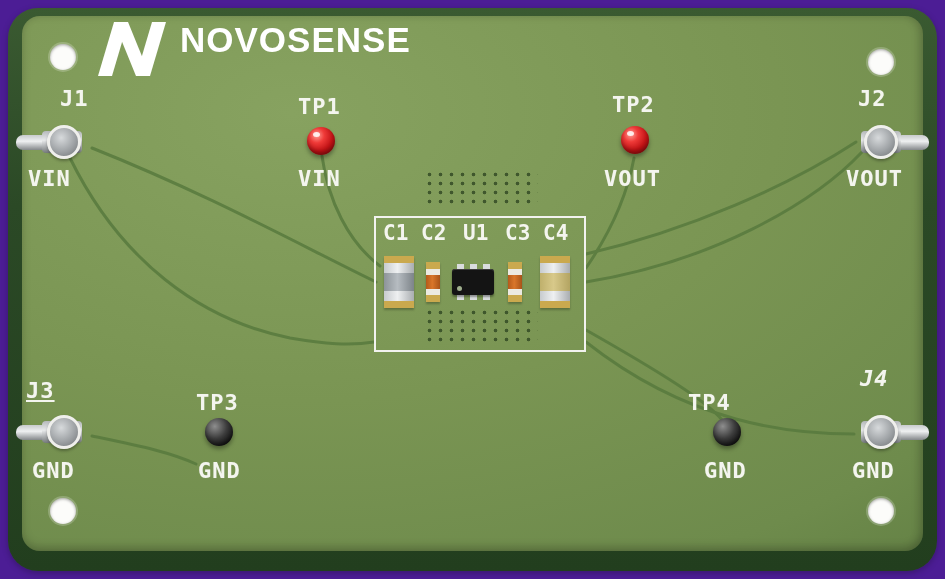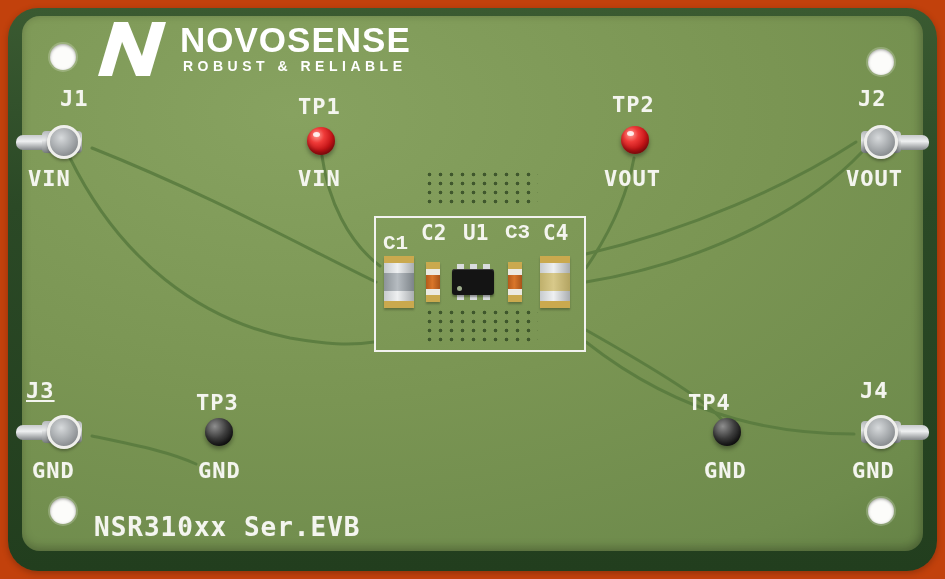--- a/index.html
+++ b/index.html
@@ -1,16 +1,16 @@
 <!DOCTYPE html>
 <html><head>
 <meta charset="utf-8">
 <style>
   html,body{margin:0;padding:0;background:#ffffff;}
-  .stage{position:relative;width:945px;height:579px;background:#c2410c;overflow:hidden;
+  .stage{position:relative;width:945px;height:579px;background:#4c1d95;overflow:hidden;
          font-family:"DejaVu Sans Mono", monospace;}
 
   
   .board{position:absolute;left:8px;top:8px;width:929px;height:563px;border-radius:30px;
          background:linear-gradient(180deg,#3a5a31 0%,#2b4926 35%,#223e1e 100%);
          box-shadow:0 2px 6px rgba(0,0,0,.25);}
   .surface{position:absolute;left:22px;top:16px;width:901px;height:535px;border-radius:18px;
          background:radial-gradient(120% 120% at 30% 18%, #87a260 0%, #7a9553 45%, #6e8b4c 78%, #5e7c41 100%);
          box-shadow:inset 0 -4px 10px rgba(0,0,0,.18), inset -4px 0 8px rgba(0,0,0,.12);}
 
@@ -103,41 +103,40 @@
   <div class="hole" style="left:868px;top:498px;"></div>
 
   <svg class="logo-mark" width="80" height="60" viewBox="0 0 80 60">
     <g fill="#ffffff">
       <polygon points="6,60 22,6 36,6 20,60"></polygon>
       <polygon points="22,6 36,6 58,60 44,60"></polygon>
       <polygon points="44,60 60,6 74,6 58,60"></polygon>
     </g>
   </svg>
   <div class="brand-name">NOVOSENSE</div>
-  <div class="brand-tagline">ROBUST &amp; RELIABLE</div>
 
   <div class="silk" style="left:36px;top:86px;margin-left:24px;">J1</div>
   <div class="pin-tip" style="left:16px;top:135px;"></div>
   <div class="pin-base" style="left:42px;top:131px;"></div>
   <div class="collar" style="left:47px;top:125px;"></div>
   <div class="silk" style="left:28px;top:166px;">VIN</div>
 
   <div class="silk" style="left:858px;top:86px;">J2</div>
   <div class="pin-tip" style="left:895px;top:135px;"></div>
   <div class="pin-base" style="left:861px;top:131px;"></div>
   <div class="collar" style="left:864px;top:125px;"></div>
   <div class="silk" style="left:846px;top:166px;">VOUT</div>
 
   <div class="silk" style="left:26px;top:378px;text-decoration:underline;">J3</div>
   <div class="pin-tip" style="left:16px;top:425px;"></div>
   <div class="pin-base" style="left:42px;top:421px;"></div>
   <div class="collar" style="left:47px;top:415px;"></div>
   <div class="silk" style="left:32px;top:458px;">GND</div>
 
-  <div class="silk" style="left:860px;top:378px;">J4</div>
+  <div class="silk" style="left:860px;top:366px;font-style:italic;">J4</div>
   <div class="pin-tip" style="left:895px;top:425px;"></div>
   <div class="pin-base" style="left:861px;top:421px;"></div>
   <div class="collar" style="left:864px;top:415px;"></div>
   <div class="silk" style="left:852px;top:458px;">GND</div>
 
   <div class="silk" style="left:298px;top:94px;">TP1</div>
   <div class="dome red" style="left:307px;top:127px;">
       <span class="glint"></span>
     </div>
   <div class="silk" style="left:298px;top:166px;">VIN</div>
@@ -151,24 +150,24 @@
   <div class="silk" style="left:196px;top:390px;">TP3</div>
   <div class="dome black" style="left:205px;top:418px;"></div>
   <div class="silk" style="left:198px;top:458px;">GND</div>
 
   <div class="silk" style="left:688px;top:390px;">TP4</div>
   <div class="dome black" style="left:713px;top:418px;"></div>
   <div class="silk" style="left:704px;top:458px;">GND</div>
 
   <div class="comp-box"></div>
 
-  <div class="comp-label" style="left:383px;top:232px;font-family:Liberation Mono, monospace;">C1</div>
+  <div class="comp-label" style="left:383px;top:221px;">C1</div>
   <div class="comp-label" style="left:421px;top:221px;">C2</div>
   <div class="comp-label" style="left:463px;top:221px;">U1</div>
-  <div class="comp-label" style="left:505px;top:221px;font-family:Liberation Mono, monospace;">C3</div>
+  <div class="comp-label" style="left:505px;top:221px;">C3</div>
   <div class="comp-label" style="left:543px;top:221px;">C4</div>
 
   <div class="cap" style="left:384px;top:256px;width:30px;">
     <div class="pad" style="height:7px;"></div>
     <div class="term" style="height:10px;"></div>
     <div class="body-gray" style="height:18px;"></div>
     <div class="term" style="height:10px;"></div>
     <div class="pad" style="height:7px;"></div>
   </div>
 
@@ -203,14 +202,13 @@
   </div>
 
   <div class="cap" style="left:540px;top:256px;width:30px;">
     <div class="pad" style="height:7px;"></div>
     <div class="term" style="height:10px;"></div>
     <div class="body-tan" style="height:18px;"></div>
     <div class="term" style="height:10px;"></div>
     <div class="pad" style="height:7px;"></div>
   </div>
 
-  <div class="silk big" style="left:94px;top:512px;">NSR310xx Ser.EVB</div>
 </div>
 
 </body></html>

